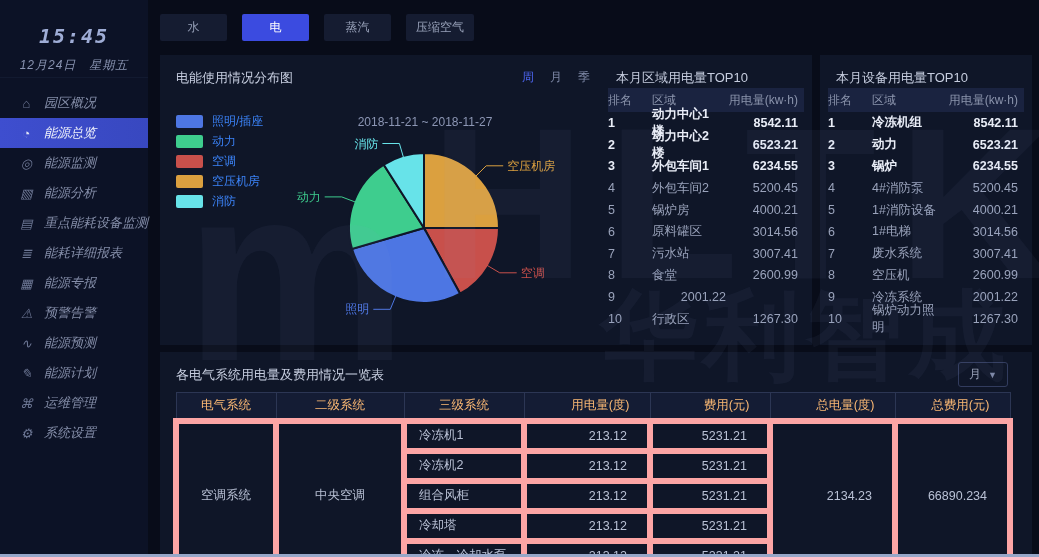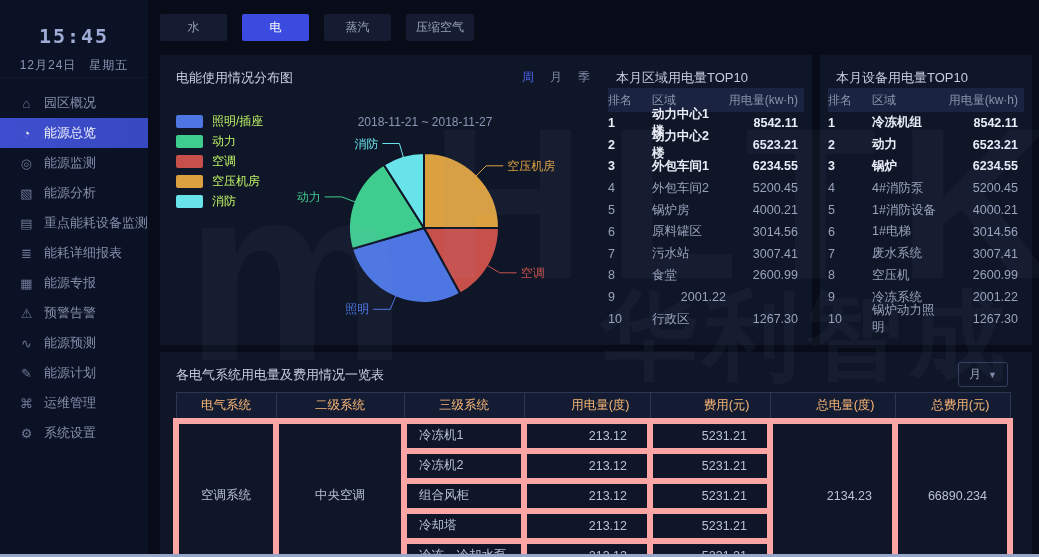--- a/index.html
+++ b/index.html
@@ -1,20 +1,20 @@
 <!DOCTYPE html>
 <html><head>
 <meta charset="utf-8">
 <style>
   * { margin:0; padding:0; box-sizing:border-box; }
   html,body { width:1039px; height:557px; overflow:hidden; }
   body { background:#080c19; font-family:"Liberation Sans", sans-serif; position:relative; color:#aab2c8; }
 
   
-  .sidebar { position:absolute; left:0; top:0; width:148px; height:557px; background:#0c1226; z-index:2; }
+  .sidebar { position:absolute; left:0; top:0; width:148px; height:557px; background:#0c1226; z-index:2;font-style:italic; }
   .clock { text-align:center; padding-top:24px; height:78px; border-bottom:1px solid #121a30; }
   .clock-time { font-family:"DejaVu Sans Mono", monospace; font-size:20px; letter-spacing:2px; color:#9fadd6; font-weight:bold; }
   .clock-date { margin-top:9px; font-size:12px; color:#8a94b2; letter-spacing:1px; }
   .menu { margin-top:10px; }
   .menu-item { height:30px; display:flex; align-items:center; padding-left:19px; cursor:pointer; color:#858ea9; font-size:13px; }
   .menu-item .mi-icon { width:15px; font-size:13px; color:#6d7795; margin-right:10px; text-align:center; flex:0 0 15px; }
   .menu-item.active { background:linear-gradient(90deg,#3e4ecf,#3848c0); color:#f0f3fb; }
   .menu-item.active .mi-icon { color:#dfe4f5; }
 
   
@@ -31,21 +31,21 @@
   #system-card { left:160px; top:352px; width:872px; height:240px; }
   .card-title { position:absolute; left:16px; top:14px; font-size:13px; color:#c6cddf; }
 
   
   .period-group { position:absolute; right:18px; top:14px; display:flex; gap:16px; font-size:12px; }
   .period-opt { color:#7e88a6; cursor:pointer; }
   .period-opt.active { color:#4d66f2; }
   .legend { position:absolute; left:16px; top:56px; z-index:3; }
   .legend-item { display:flex; align-items:center; height:20px; }
   .legend-swatch { width:27px; height:13px; border-radius:2px; margin-right:9px; }
-  .legend-label { font-size:12px; color:#bef264; }
+  .legend-label { font-size:12px; color:#3b82f6; }
   .pie-date { position:absolute; left:150px; top:60px; width:230px; text-align:center; font-size:12px; color:#8c96b4; }
   #pie-chart { position:absolute; left:0; top:0; }
 
   
   .t10-head { position:absolute; left:8px; right:8px; top:33px; height:24px; background:#1a2340;
               display:flex; align-items:center; font-size:12px; color:#8b94ac; }
   .t10-rows { position:absolute; left:8px; right:8px; top:57px; bottom:8px; }
   .t10-row { display:flex; align-items:center; height:21.8px; font-size:12.5px; color:#9aa3bb; cursor:default; }
   .t10-row.top3 { color:#e9edf7; font-weight:bold; }
   .c-rank { width:40px; text-align:left; flex:0 0 40px; }

